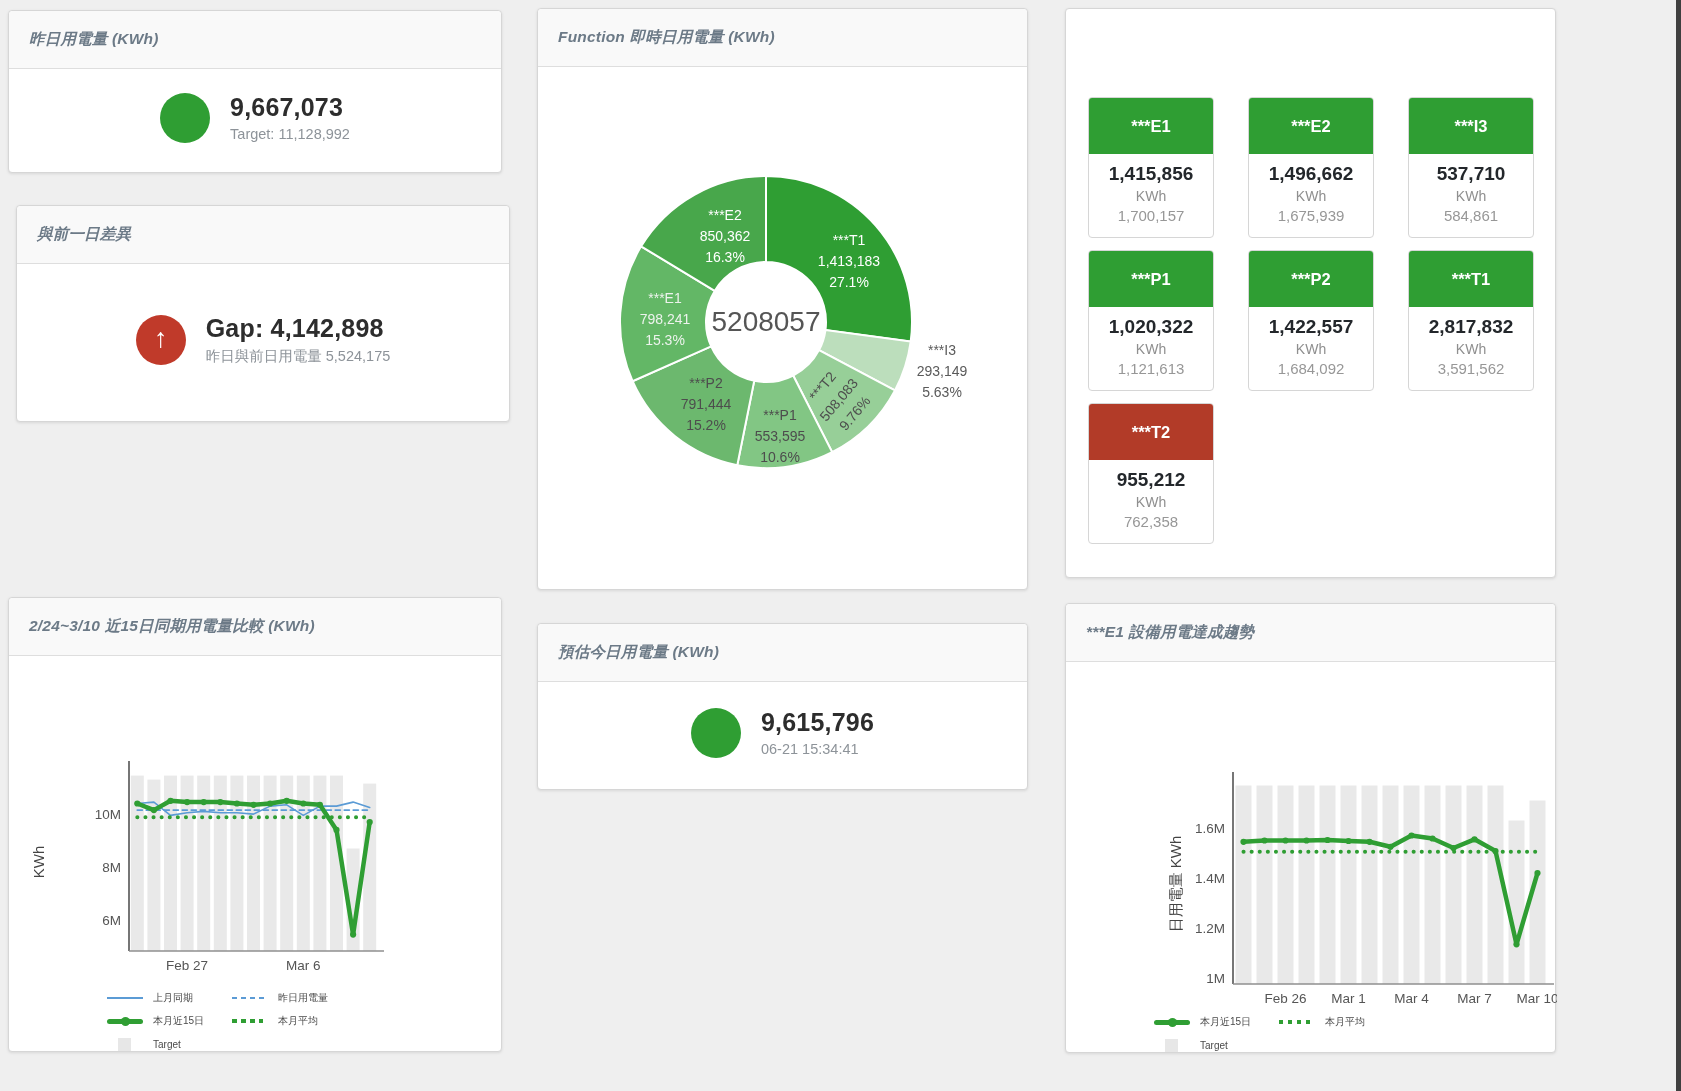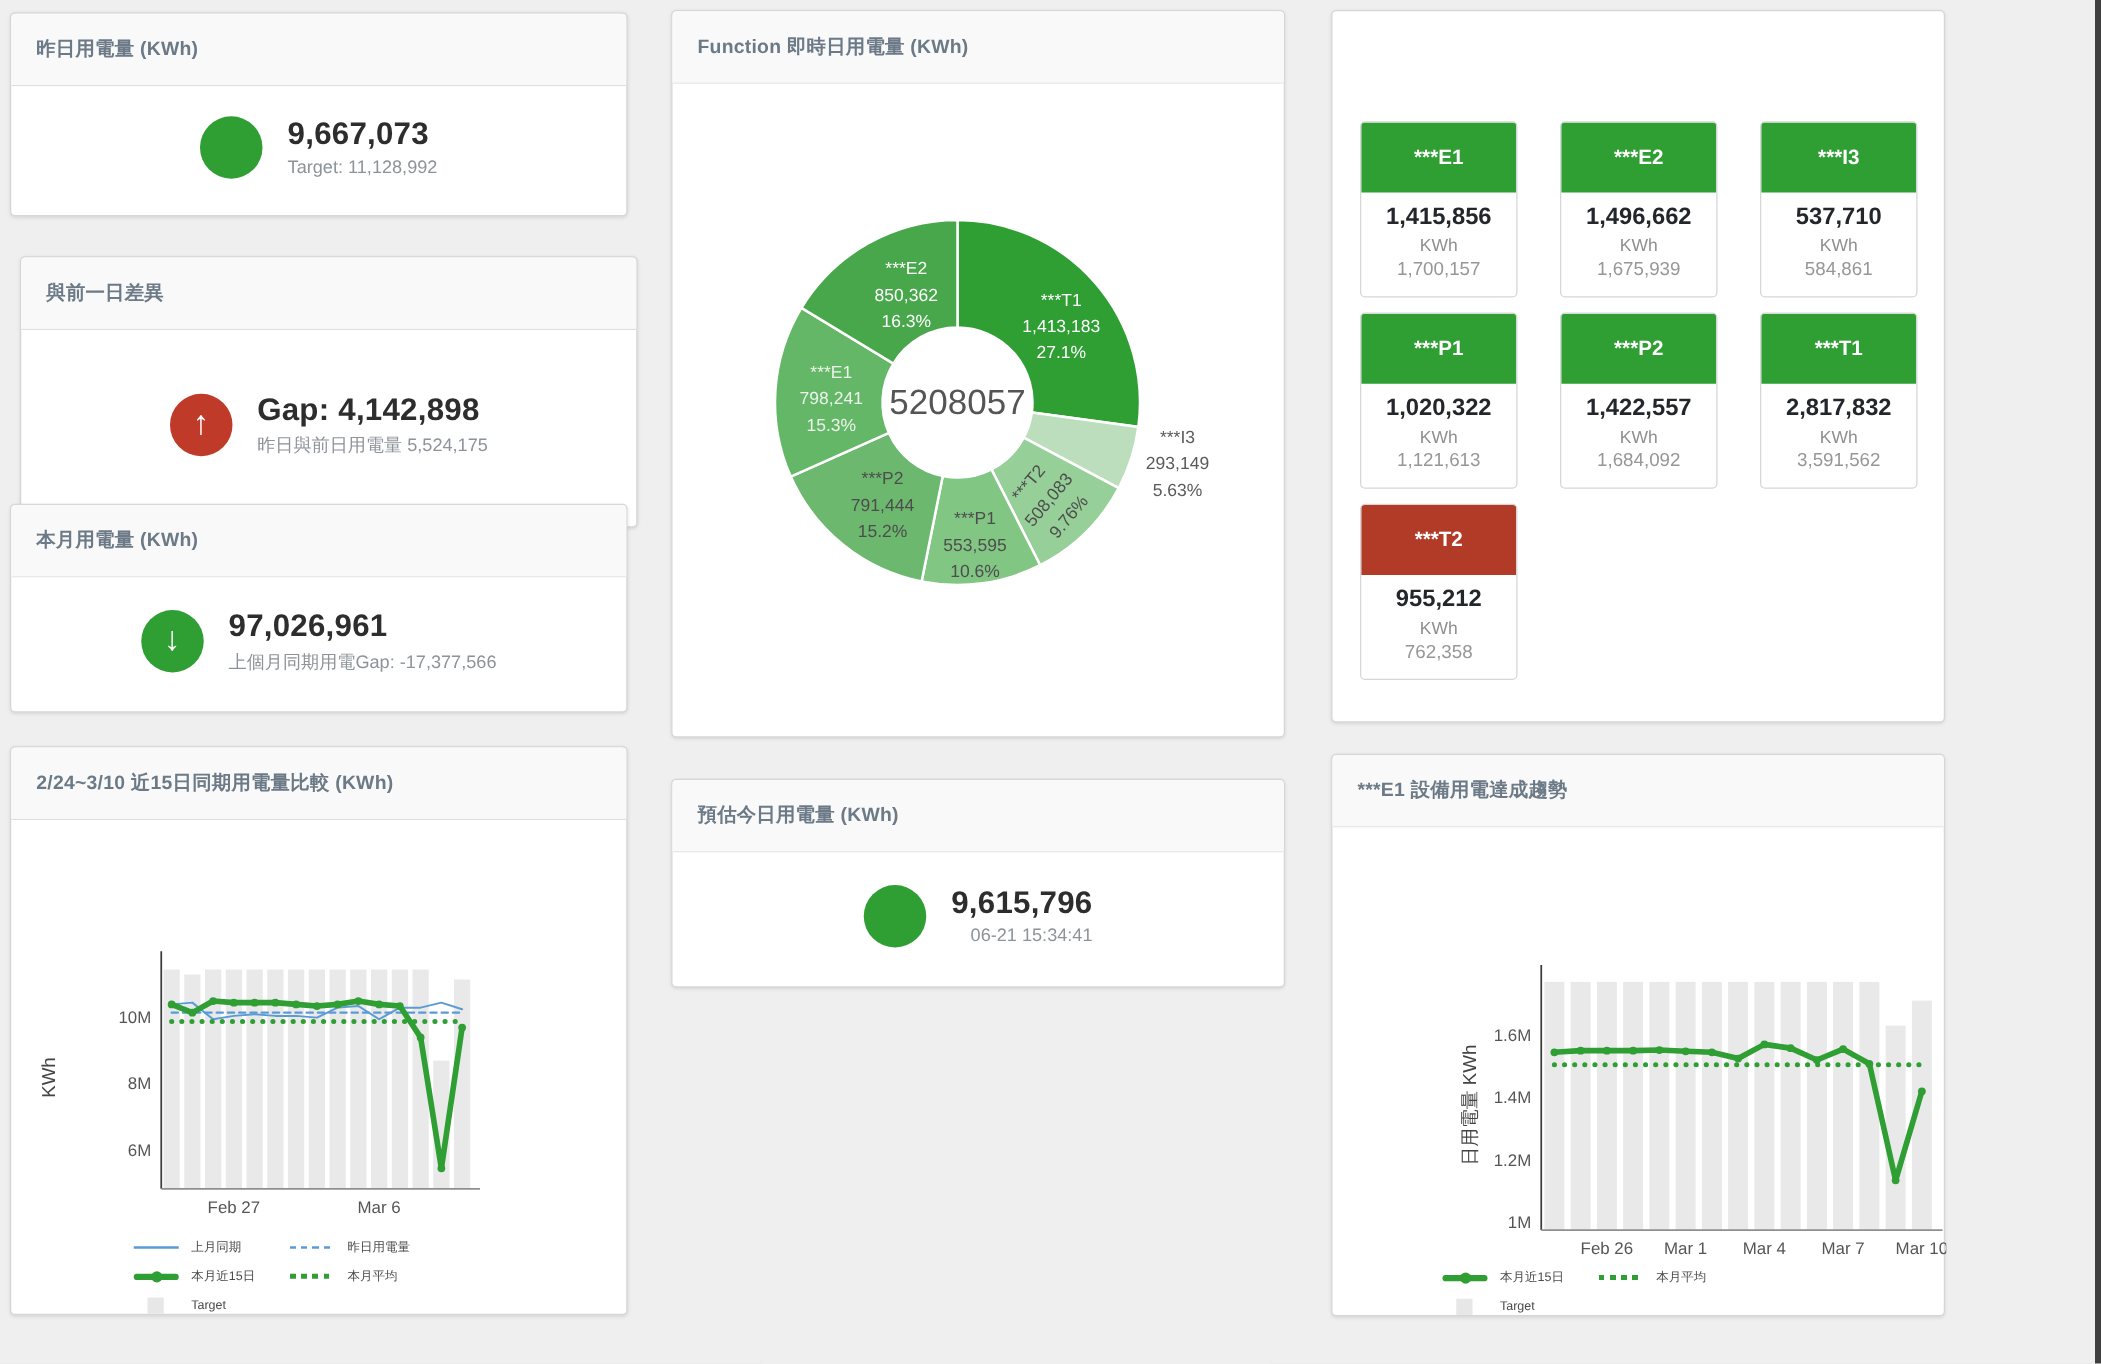--- a/index.html
+++ b/index.html
@@ -3,42 +3,42 @@
 <meta charset="utf-8">
 <style>
   * { margin:0; padding:0; box-sizing:border-box; }
   html,body { background:#e9e9e9; }
   body { font-family:"Liberation Sans","DejaVu Sans",sans-serif; }
   .page { position:relative; width:1681px; height:1091px; background:#efefef; overflow:hidden; }
 
   .panel { position:absolute; background:#fff; border:1px solid #d6d6d6; border-radius:4px;
            box-shadow:0 1px 3px rgba(0,0,0,.10); }
   .panel-header { height:58px; background:#f9f9f9; border-bottom:1px solid #dedede;
-                  border-radius:4px 4px 0 0; display:flex; align-items:center; padding:0 20px; }
+                  border-radius:4px 4px 0 0; display:flex; align-items:center; padding:0 20px;font-style:italic; }
   .panel-title { font-size:15.5px; font-weight:700; color:#6c7a87; letter-spacing:.2px; }
 
   
   .p1 { left:8px;  top:10px;  width:494px; height:163px; }
   .p2 { left:16px;  top:205px; width:494px; height:217px; }
   .p3 { left:8px;  top:403px; width:494px; height:167px; }
   .p4 { left:8px;  top:597px; width:494px; height:455px; }
   .p5 { left:537px; top:8px;   width:491px; height:582px; }
   .p6 { left:537px; top:623px; width:491px; height:167px; }
   .p7 { left:1065px; top:8px;  width:491px; height:570px; }
   .p8 { left:1065px; top:603px; width:491px; height:450px; }
 
   
   .stat { display:flex; align-items:center; justify-content:center; gap:20px; height:calc(100% - 58px); padding-bottom:6px; }
   .circle { width:50px; height:50px; border-radius:50%; flex:0 0 50px;
             display:flex; align-items:center; justify-content:center; }
   .circle.green { background:#2f9e33; }
   .circle.red   { background:#c03a2a; }
   .circle .arr  { color:#fff; font-size:27px; font-weight:900; line-height:1; transform:translateY(-1px); }
   .stat-value { font-size:25px; font-weight:700; color:#2d2d2d; letter-spacing:.2px; }
-  .stat-sub   { font-size:14.5px; color:#8d9399; margin-top:4px;text-align:right; }
+  .stat-sub   { font-size:14.5px; color:#8d9399; margin-top:4px; }
 
   
   .donut-wrap { position:relative; width:100%; height:calc(100% - 58px); }
   #donut { position:absolute; left:78px; top:105px; }
   .dlabel { position:absolute; transform:translate(-50%,-50%); text-align:center;
             font-size:14px; line-height:21px; white-space:nowrap; }
   .dlabel.rot { transform:translate(-50%,-50%) rotate(-50deg); }
   .dl-white { color:#fff; } .dl-soft { color:#edf3ed; } .dl-dark { color:#4d4d4d; } .dl-out { color:#5a5a5a; }
   .lbl-t1 { left:311px; top:194px; }
   .lbl-e2 { left:187px; top:169px; }
@@ -108,34 +108,20 @@
       <div class="circle red">
           <span class="arr">↑</span>
         </div>
       <div class="stat-text">
         <div class="stat-value">Gap: 4,142,898</div>
         <div class="stat-sub">昨日與前日用電量 5,524,175</div>
       </div>
     </div>
   </div>
 
-  <div class="panel p3">
-    <div class="panel-header">
-      <span class="panel-title">本月用電量 (KWh)</span>
-    </div>
-    <div class="stat">
-      <div class="circle green">
-          <span class="arr">↓</span>
-        </div>
-      <div class="stat-text">
-        <div class="stat-value">97,026,961</div>
-        <div class="stat-sub">上個月同期用電Gap: -17,377,566</div>
-      </div>
-    </div>
-  </div>
 
   <div class="panel p4">
     <div class="panel-header">
       <span class="panel-title">2/24~3/10 近15日同期用電量比較 (KWh)</span>
     </div>
     <svg id="chart-left" class="chart-svg">
         <rect x="121.8" y="37.6" width="13" height="175.4" fill="#e9e9e9"></rect>
         <rect x="138.4" y="41.6" width="13" height="171.4" fill="#e9e9e9"></rect>
         <rect x="155.0" y="37.6" width="13" height="175.4" fill="#e9e9e9"></rect>
         <rect x="171.6" y="37.6" width="13" height="175.4" fill="#e9e9e9"></rect>

